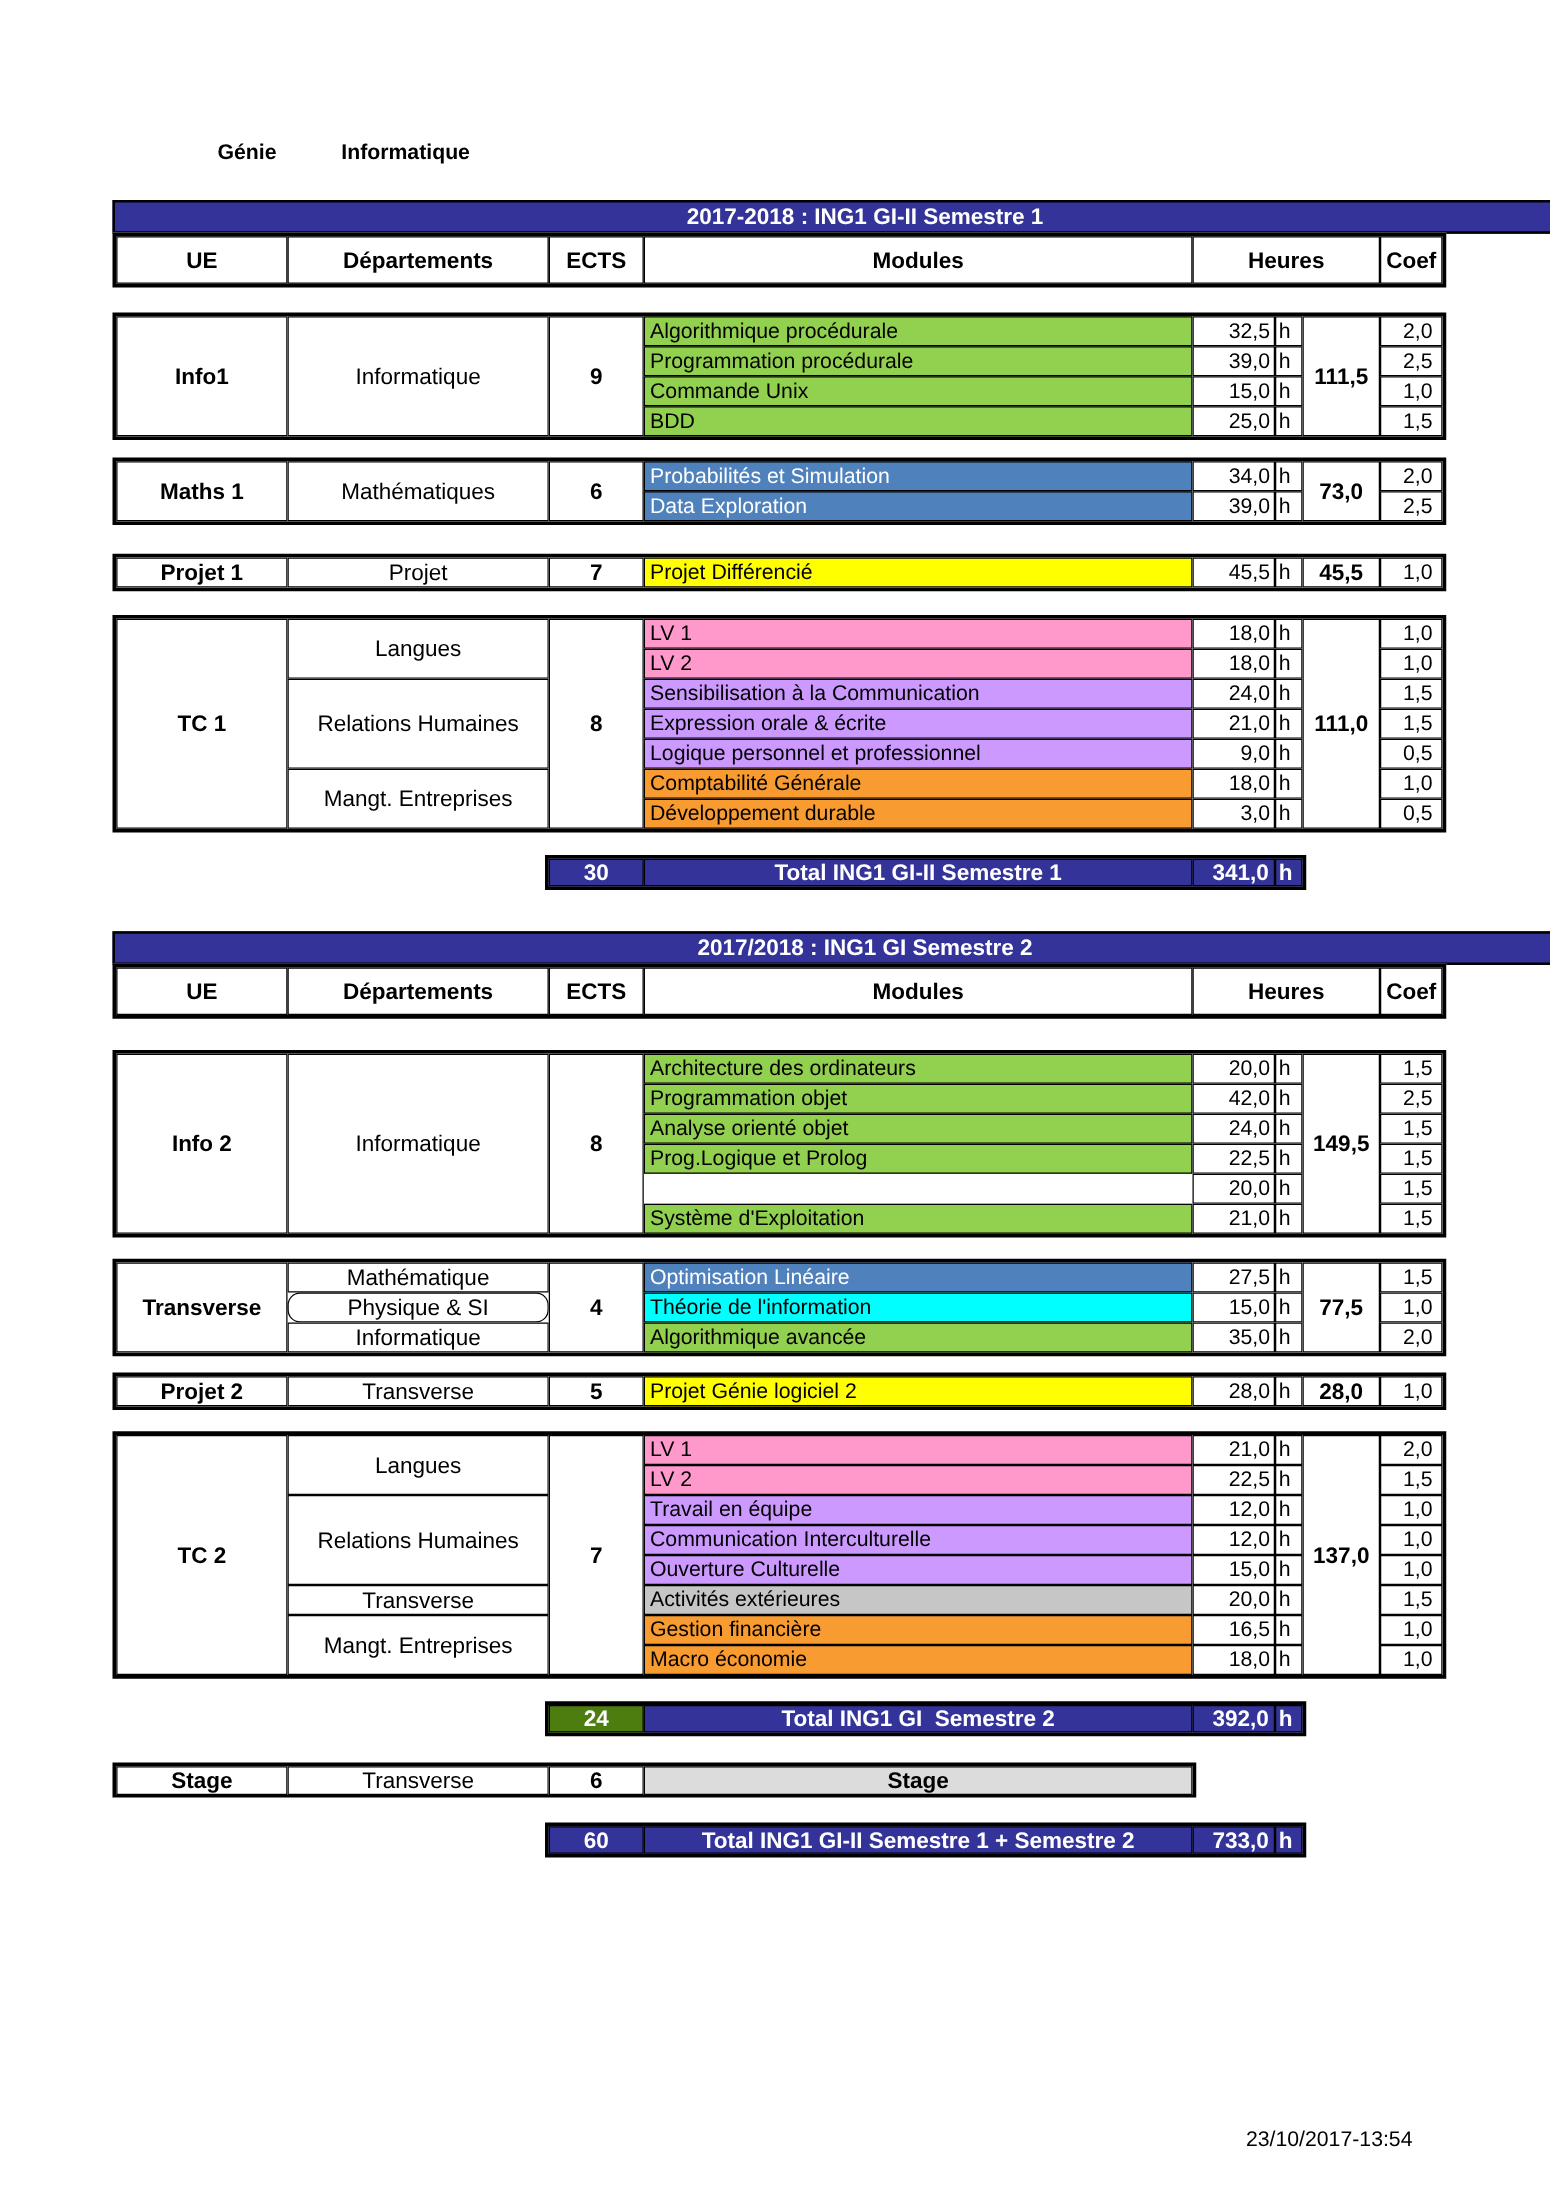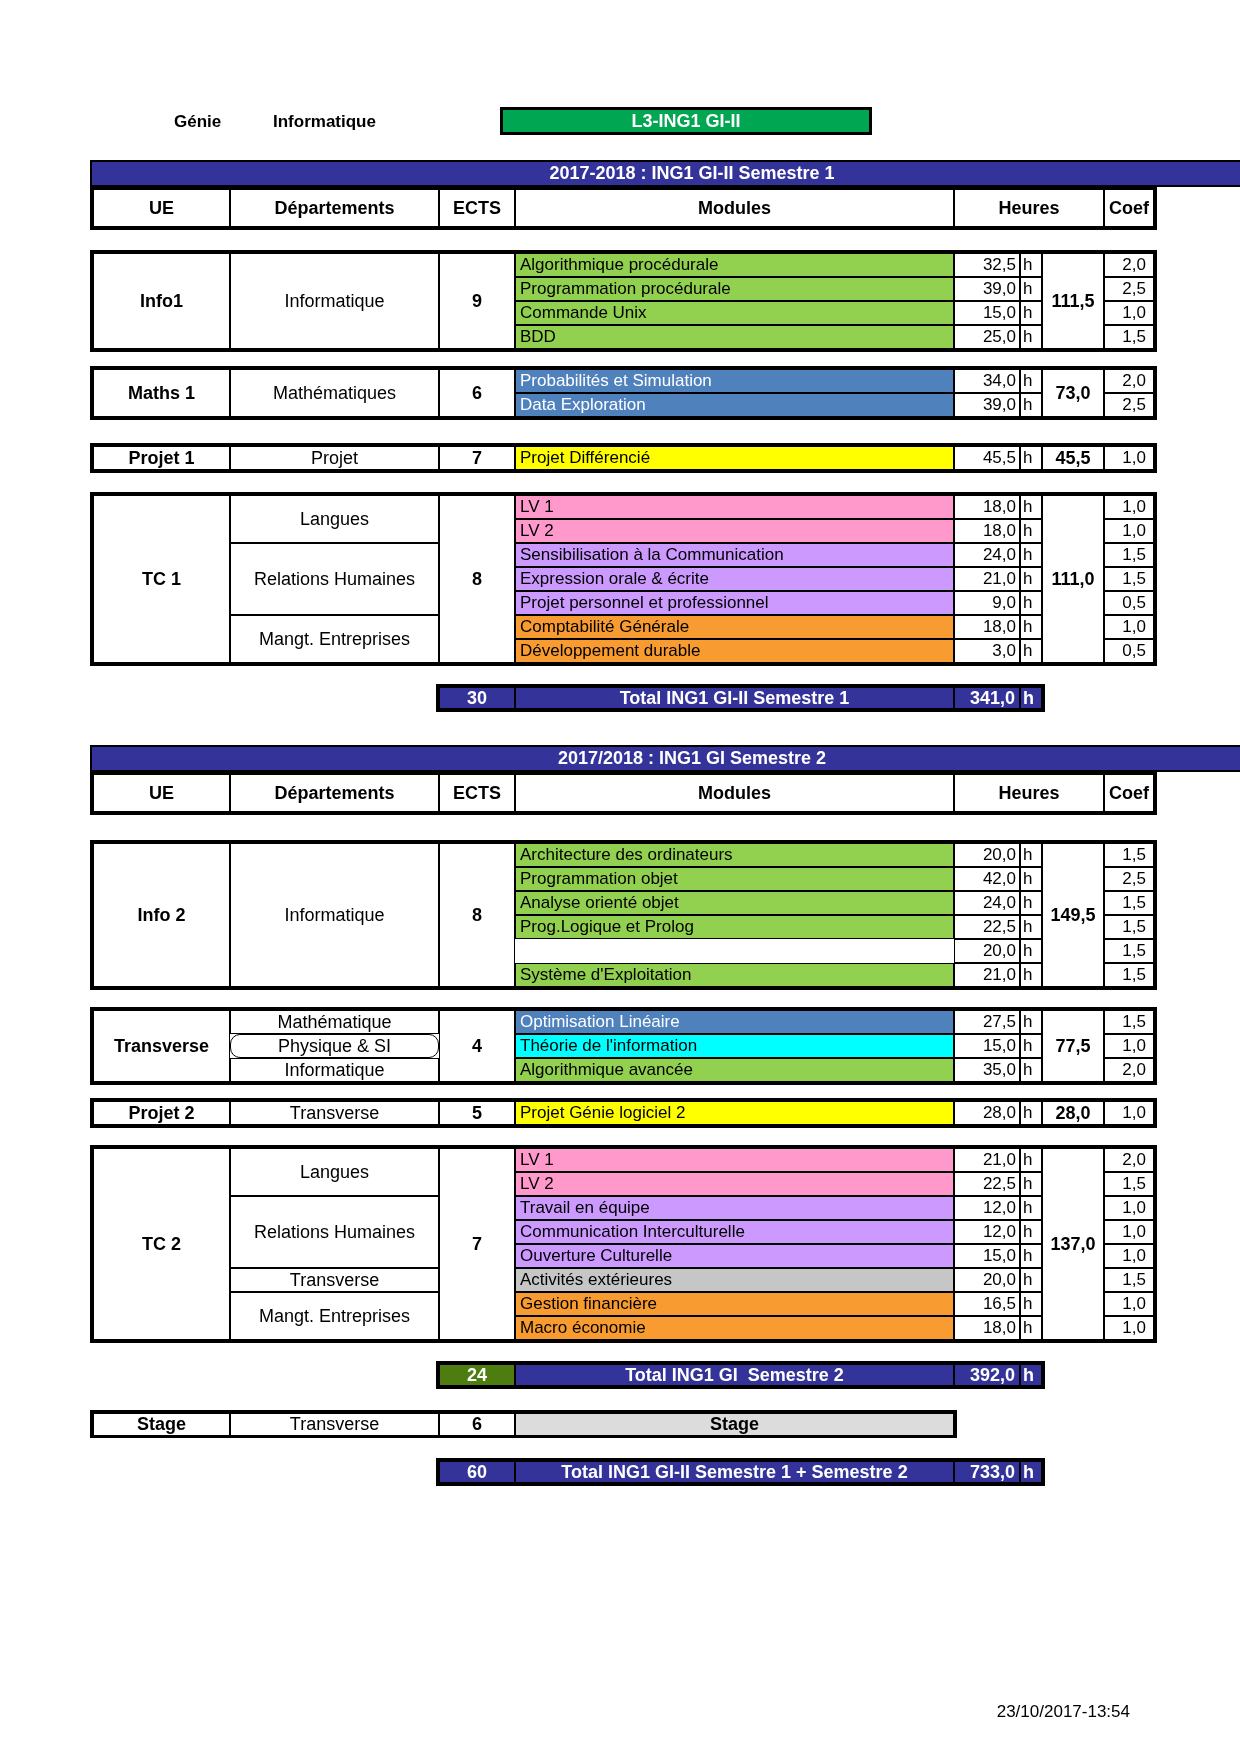--- a/index.html
+++ b/index.html
@@ -42,21 +42,20 @@
   .timestamp{position:absolute;left:975px;top:1702px;width:155px;text-align:right;
              font-size:17px;}
 </style>
 </head>
 <body>
 
 <div class="page">
 
   <span class="toplbl" style="left:174px">Génie</span>
   <span class="toplbl" style="left:273px">Informatique</span>
-  <div class="badge" style="background: rgb(0, 166, 81);">L3-ING1 GI-II</div>
 
   <div class="titlebar" style="top: 160px; background: rgb(51, 51, 153);">2017-2018 : ING1 GI-II Semestre 1</div>
 
   <div class="hdrrow" style="top:186px;grid-template-columns:137px 209px 76px 439px 150px 50px">
     <div class="hc">UE</div>
     <div class="hc">Départements</div>
     <div class="hc">ECTS</div>
     <div class="hc">Modules</div>
     <div class="hc">Heures</div>
     <div class="hc">Coef</div>
@@ -123,21 +122,21 @@
       <div class="c unit" style="grid-area: 2 / 6 / span 1;">h</div>
       <div class="c coef" style="grid-area: 2 / 8 / span 1;">1,0</div>
       <div class="c mod" style="grid-area: 3 / 4 / span 1; background: rgb(204, 153, 255); color: rgb(0, 0, 0);">Sensibilisation à la Communication</div>
       <div class="c hrs" style="grid-area: 3 / 5 / span 1;">24,0</div>
       <div class="c unit" style="grid-area: 3 / 6 / span 1;">h</div>
       <div class="c coef" style="grid-area: 3 / 8 / span 1;">1,5</div>
       <div class="c mod" style="grid-area: 4 / 4 / span 1; background: rgb(204, 153, 255); color: rgb(0, 0, 0);">Expression orale &amp; écrite</div>
       <div class="c hrs" style="grid-area: 4 / 5 / span 1;">21,0</div>
       <div class="c unit" style="grid-area: 4 / 6 / span 1;">h</div>
       <div class="c coef" style="grid-area: 4 / 8 / span 1;">1,5</div>
-      <div class="c mod" style="grid-area: 5 / 4 / span 1; background: rgb(204, 153, 255); color: rgb(0, 0, 0);">Projet personnel et professionnel</div>
+      <div class="c mod" style="grid-area: 5 / 4 / span 1; background: rgb(204, 153, 255); color: rgb(0, 0, 0);">Logique personnel et professionnel</div>
       <div class="c hrs" style="grid-area: 5 / 5 / span 1;">9,0</div>
       <div class="c unit" style="grid-area: 5 / 6 / span 1;">h</div>
       <div class="c coef" style="grid-area: 5 / 8 / span 1;">0,5</div>
       <div class="c mod" style="grid-area: 6 / 4 / span 1; background: rgb(248, 155, 48); color: rgb(0, 0, 0);">Comptabilité Générale</div>
       <div class="c hrs" style="grid-area: 6 / 5 / span 1;">18,0</div>
       <div class="c unit" style="grid-area: 6 / 6 / span 1;">h</div>
       <div class="c coef" style="grid-area: 6 / 8 / span 1;">1,0</div>
       <div class="c mod" style="grid-area: 7 / 4 / span 1; background: rgb(248, 155, 48); color: rgb(0, 0, 0);">Développement durable</div>
       <div class="c hrs" style="grid-area: 7 / 5 / span 1;">3,0</div>
       <div class="c unit" style="grid-area: 7 / 6 / span 1;">h</div>

